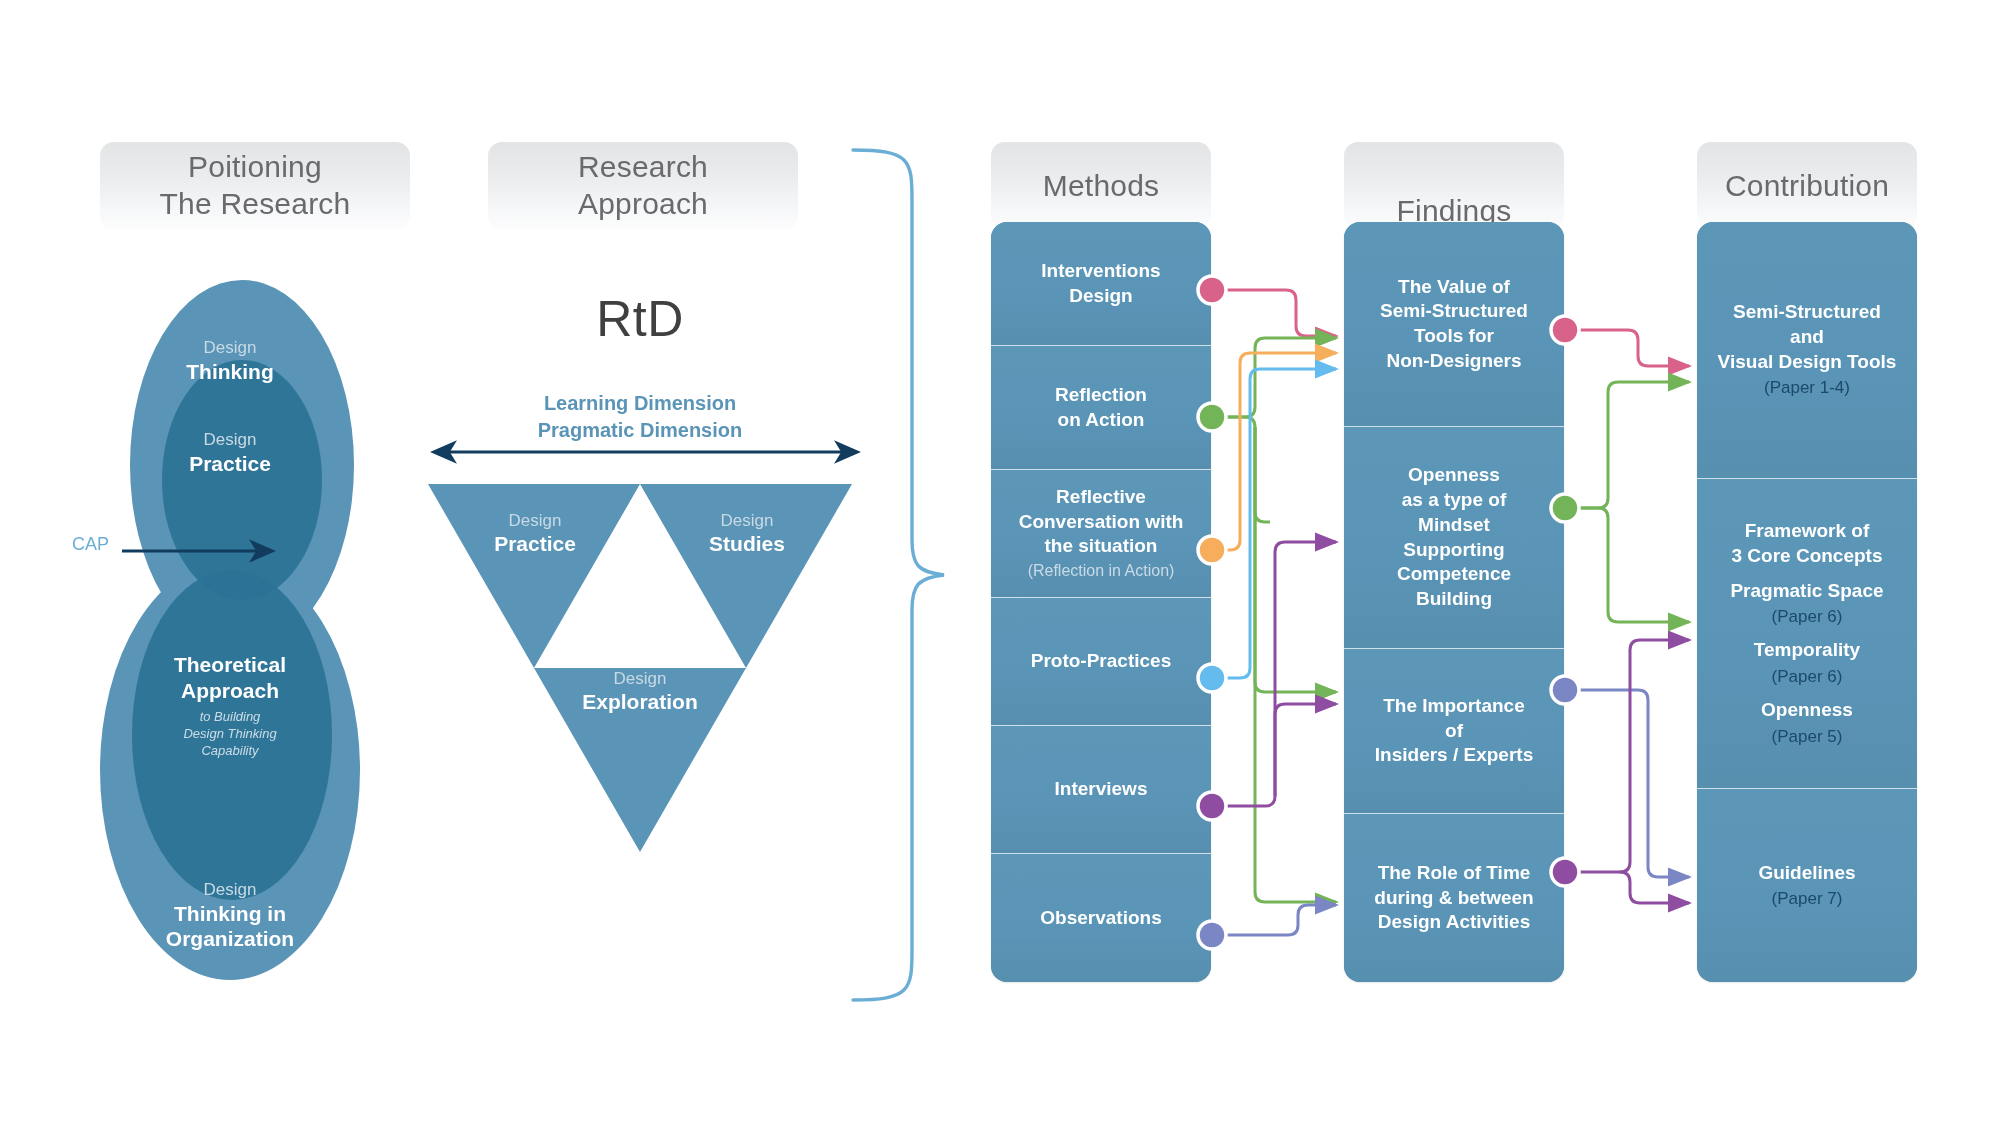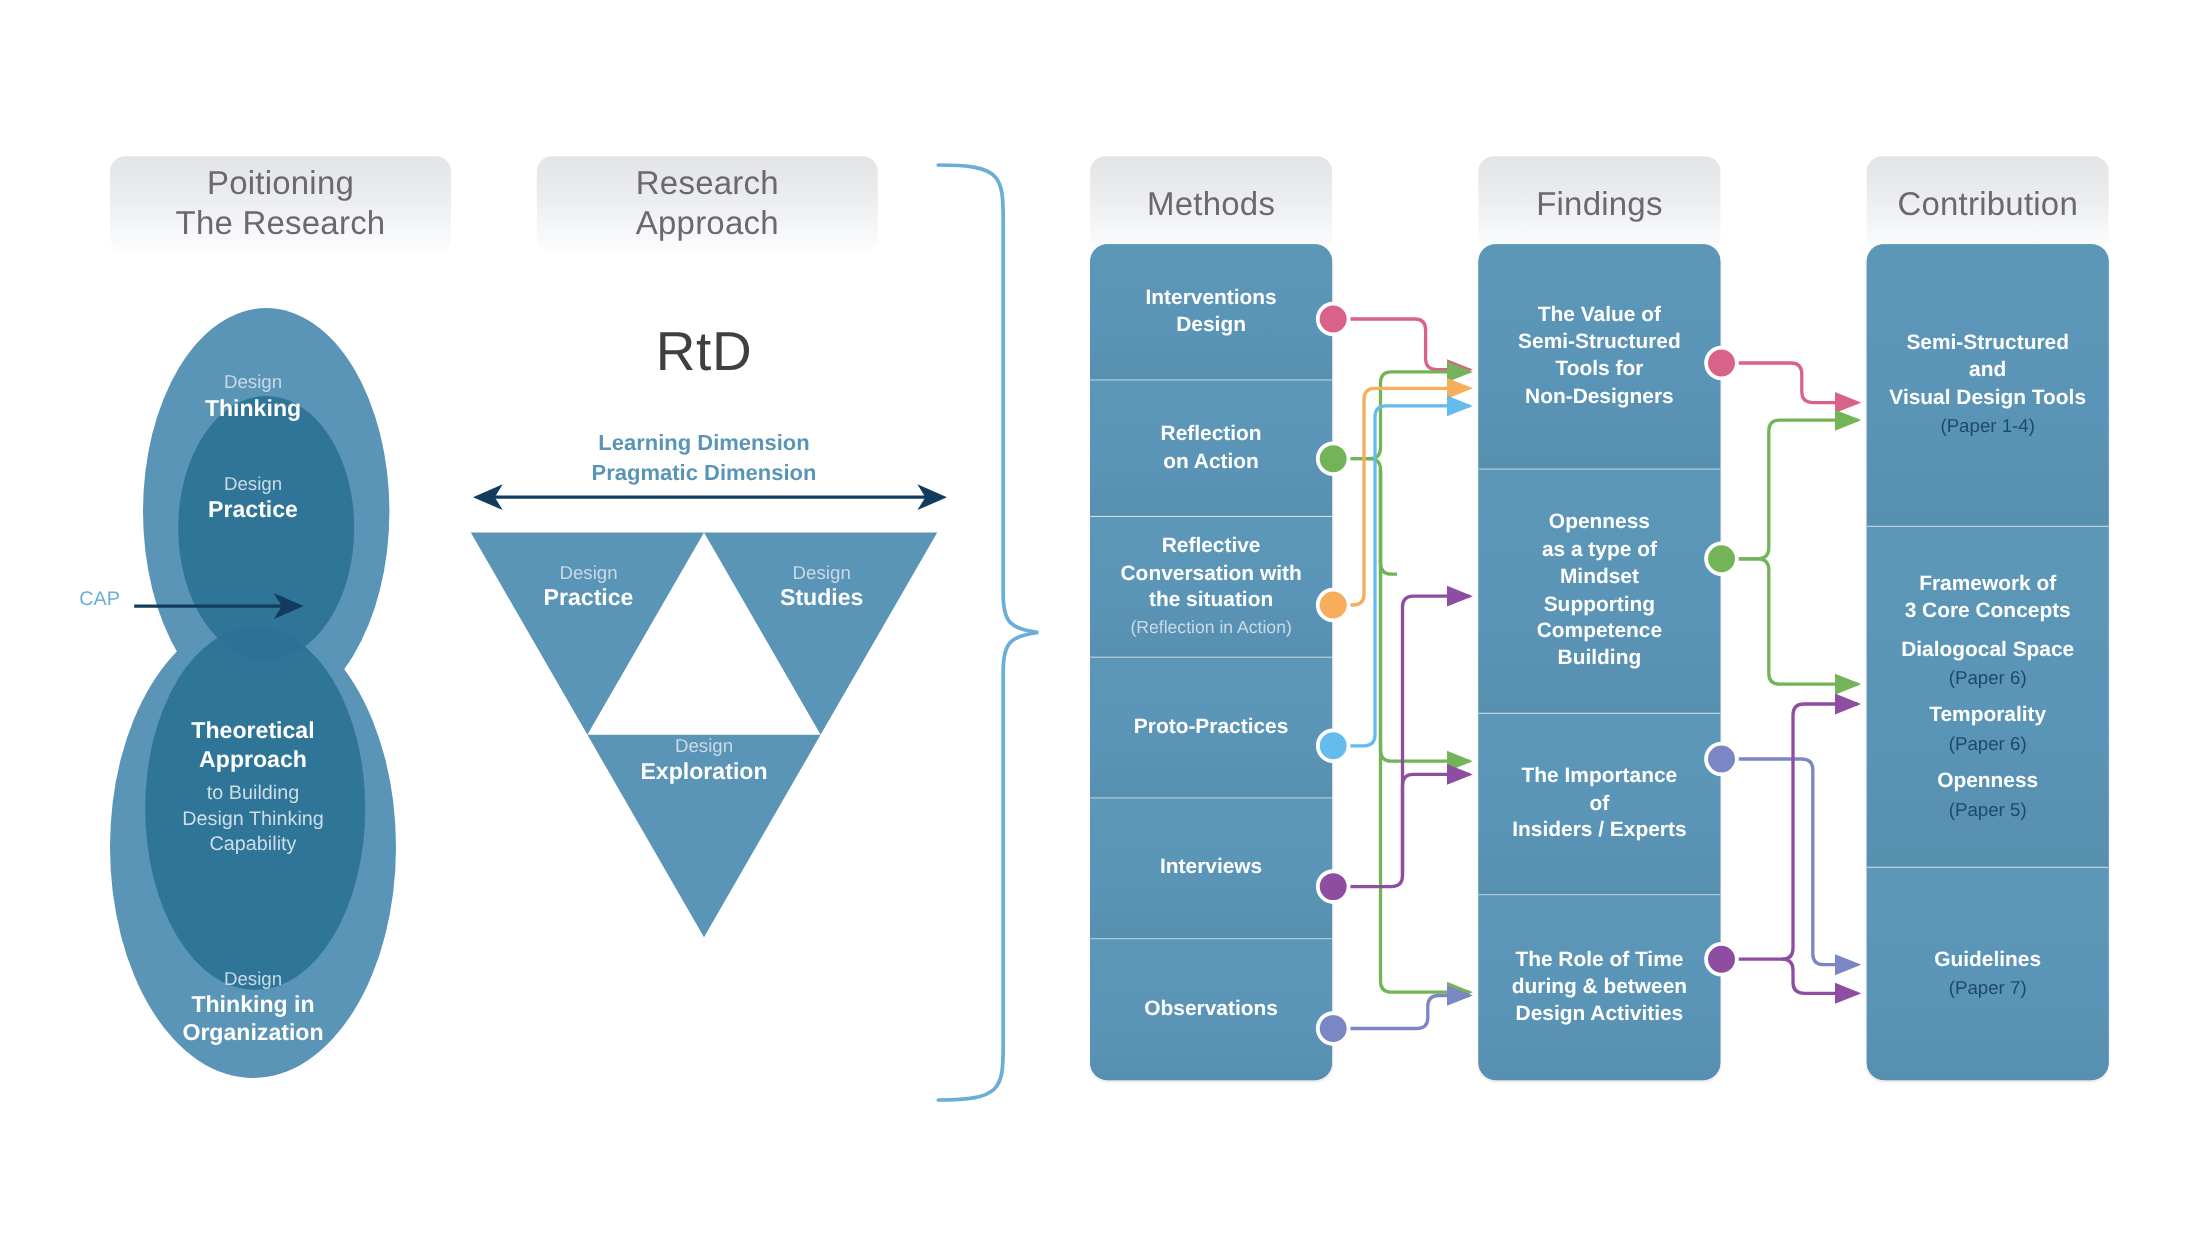--- a/index.html
+++ b/index.html
@@ -75,21 +75,21 @@
   }
   .ell-label {
     position: absolute;
     width: 100%;
     text-align: center;
     color: #ffffff;
     line-height: 1.22;
   }
   .lbl-thin { font-size: 17px; font-weight: 400; color: #c9dae5; }
   .lbl-bold { font-size: 21px; font-weight: 700; }
-  .lbl-sub  { font-size: 18px; font-weight: 400; color: #cddde7; line-height: 1.3; }
+  .lbl-sub  { font-size: 13px; font-weight: 400; color: #cddde7; line-height: 1.3; font-style: italic; }
 
   .cap-label {
     position: absolute;
     left: 72px; top: 534px;
     font-size: 18px;
     color: #6aaed6;
     font-weight: 400;
   }
 
   
@@ -168,21 +168,21 @@
   </div>
 
   <div class="col-header" style="left:488px; top:142px; width:310px; height:88px;">
     <span>Research<br>Approach</span>
   </div>
 
   <div class="col-header" style="left:991px; top:142px; width:220px; height:88px;">
     <span>Methods</span>
   </div>
 
-  <div class="col-header" style="left:1344px; top:142px; width:220px; height:88px;">
+  <div class="col-header" style="left:1344px; top:142px; width:220px; height:88px;align-items:flex-end;">
     <span>Findings</span>
   </div>
 
   <div class="col-header" style="left:1697px; top:142px; width:220px; height:88px;">
     <span>Contribution</span>
   </div>
 
   <div class="venn-wrap">
     <div class="ell ell-thinking"></div>
     <div class="ell ell-org"></div>
@@ -298,21 +298,21 @@
       <div class="cell-group">
         <div class="cell-main">Semi-Structured<br>and<br>Visual Design Tools</div>
         <div class="cell-paper">(Paper 1-4)</div>
       </div>
     </div>
     <div class="cell" style="height:310px;">
       <div class="cell-group">
         <div class="cell-main">Framework of<br>3 Core Concepts</div>
       </div>
       <div class="cell-group">
-        <div class="cell-main">Dialogocal Space</div>
+        <div class="cell-main">Pragmatic Space</div>
         <div class="cell-paper">(Paper 6)</div>
       </div>
       <div class="cell-group">
         <div class="cell-main">Temporality</div>
         <div class="cell-paper">(Paper 6)</div>
       </div>
       <div class="cell-group">
         <div class="cell-main">Openness</div>
         <div class="cell-paper">(Paper 5)</div>
       </div>

